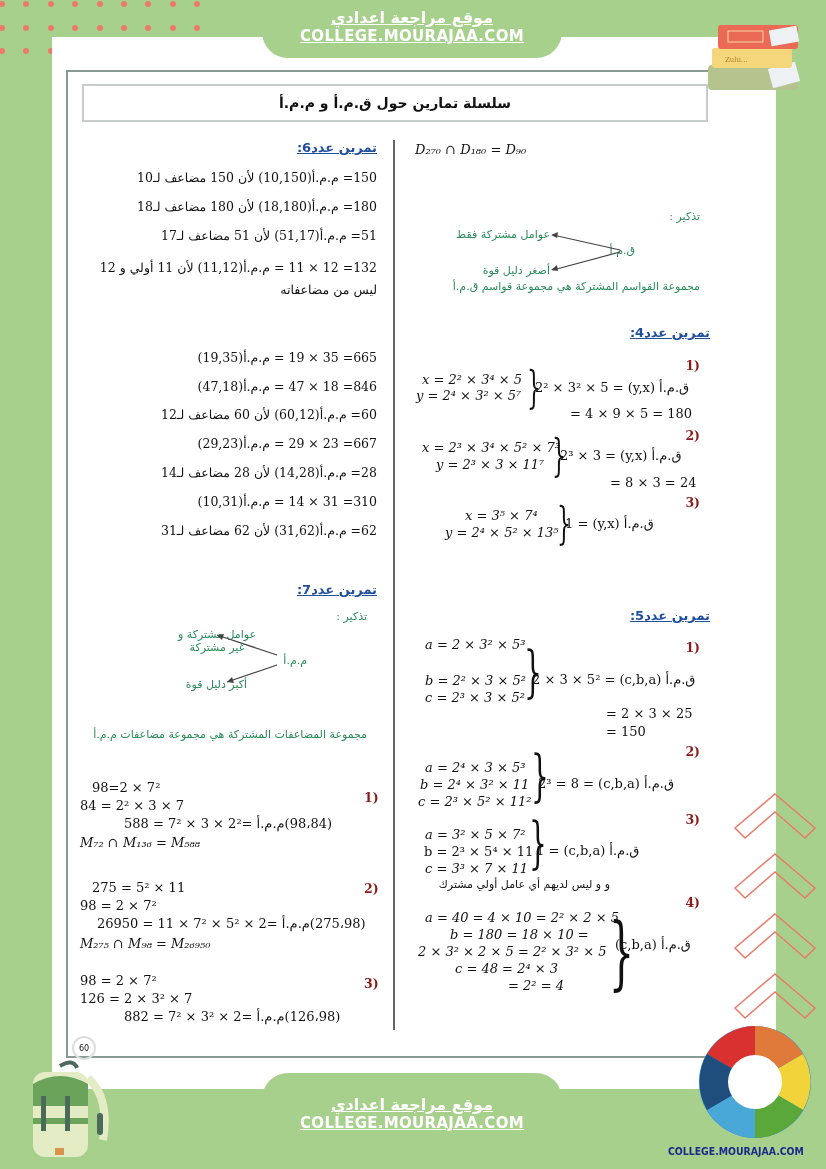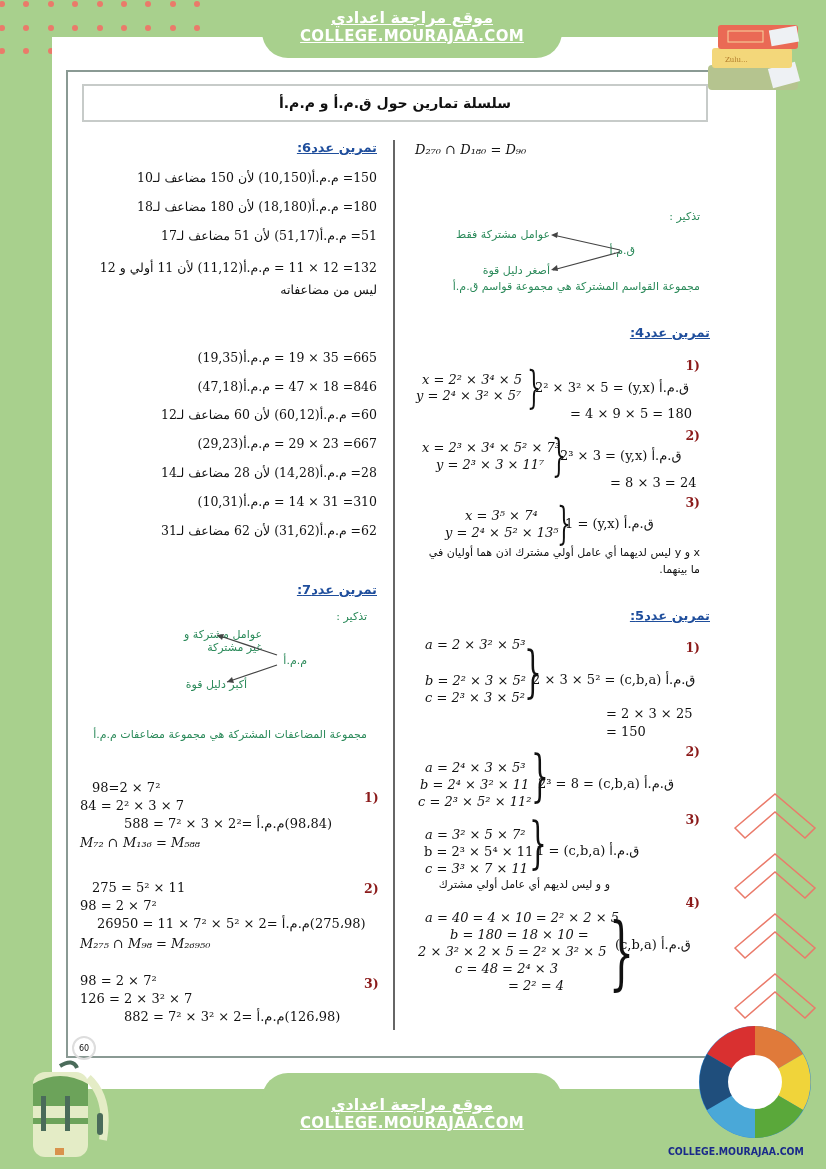--- a/index.html
+++ b/index.html
@@ -10,21 +10,21 @@
   .dot { position:absolute; width:6px; height:6px; border-radius:50%; background:#ea7a6a; }
   .banner-top { position:absolute; left:262px; top:0; width:300px; height:58px; background:#a8d08d; border-radius:0 0 26px 26px; text-align:center; color:#fff; font-family:"DejaVu Sans", sans-serif; }
   .banner-top .ar, .banner-bot .ar { font-size:16px; font-weight:bold; text-decoration:underline; margin-top:8px; direction:rtl; }
   .banner-top .url, .banner-bot .url { font-size:15px; font-weight:bold; text-decoration:underline; letter-spacing:0.3px; }
   .banner-bot { position:absolute; left:262px; top:1073px; width:300px; height:96px; background:#a8d08d; border-radius:26px 26px 0 0; text-align:center; color:#fff; font-family:"DejaVu Sans", sans-serif; }
   .banner-bot .ar { margin-top:22px; }
   .title-box { position:absolute; left:82px; top:84px; width:622px; height:34px; border:2px solid #c7cbc9; background:#fff; display:flex; align-items:center; justify-content:center; direction:rtl; font-size:14px; font-weight:bold; font-family:"DejaVu Sans", sans-serif; }
   .divider { position:absolute; left:393px; top:140px; width:2px; height:890px; background:#666; }
   .col { position:absolute; direction:rtl; font-size:12.5px; }
   .heading { color:#1f4e9c; font-weight:bold; text-decoration:underline; font-family:"DejaVu Sans", sans-serif; font-size:13px; }
-  .green { color:#2b8a5a; font-family:"DejaVu Sans", sans-serif; }
+  .green { color:#2b8a5a; font-family:"DejaVu Sans", sans-serif;text-align:center; }
   .line { position:absolute; white-space:nowrap; }
   .math { direction:ltr; font-family:"DejaVu Serif", serif; font-size:13px; }
   .num { color:#8b1a1a; font-weight:bold; }
   .brace { font-size:44px; line-height:40px; font-weight:100; transform:scaleX(0.5); display:inline-block; }
   .small { font-size:11px; font-family:"DejaVu Sans", sans-serif; }
   .pageno { position:absolute; left:72px; top:1036px; width:20px; height:20px; border-radius:50%; border:2px solid #ddd; font-size:8px; display:flex; align-items:center; justify-content:center; font-family:"DejaVu Sans", sans-serif; }
   .chev { position:absolute; }
 </style>
 </head>
 <body>
@@ -155,21 +155,20 @@
   <div class="line math" style="left:26px; top:317px; font-style:italic;">y = 2³ × 3 × 11⁷</div>
   <div class="line math brace" style="left:135px; top:296px;">}</div>
   <div class="line math" style="left:150px; top:308px; direction:rtl;">ق.م.أ (y,x) = 2³ × 3</div>
   <div class="line math" style="left:200px; top:335px;">= 8 × 3 = 24</div>
 
   <div class="line num" style="right:10px; top:355px;">(3</div>
   <div class="line math" style="left:55px; top:368px; font-style:italic;">x = 3⁵ × 7⁴</div>
   <div class="line math" style="left:35px; top:385px; font-style:italic;">y = 2⁴ × 5² × 13⁵</div>
   <div class="line math brace" style="left:140px; top:364px;">}</div>
   <div class="line math" style="left:155px; top:376px; direction:rtl;">ق.م.أ (y,x) = 1</div>
-  <div class="line small" style="right:10px; top:404px; white-space:normal; width:280px; line-height:17px;">x و y ليس لديهما أي عامل أولي مشترك اذن هما أوليان في ما بينهما.</div>
 
   <div class="line heading" style="right:0; top:468px;">تمرين عدد5:</div>
 
   <div class="line num" style="right:10px; top:500px;">(1</div>
   <div class="line math" style="left:15px; top:497px; font-style:italic;text-align:right;">a = 2 × 3² × 5³</div>
   <div class="line math" style="left:15px; top:533px; font-style:italic;">b = 2² × 3 × 5²</div>
   <div class="line math" style="left:15px; top:550px; font-style:italic;">c = 2³ × 3 × 5²</div>
   <div class="line math brace" style="left:105px; top:512px; font-size:56px;">}</div>
   <div class="line math" style="left:122px; top:532px; direction:rtl;">ق.م.أ (c,b,a) = 2 × 3 × 5²</div>
   <div class="line math" style="left:196px; top:566px;">= 2 × 3 × 25</div>

